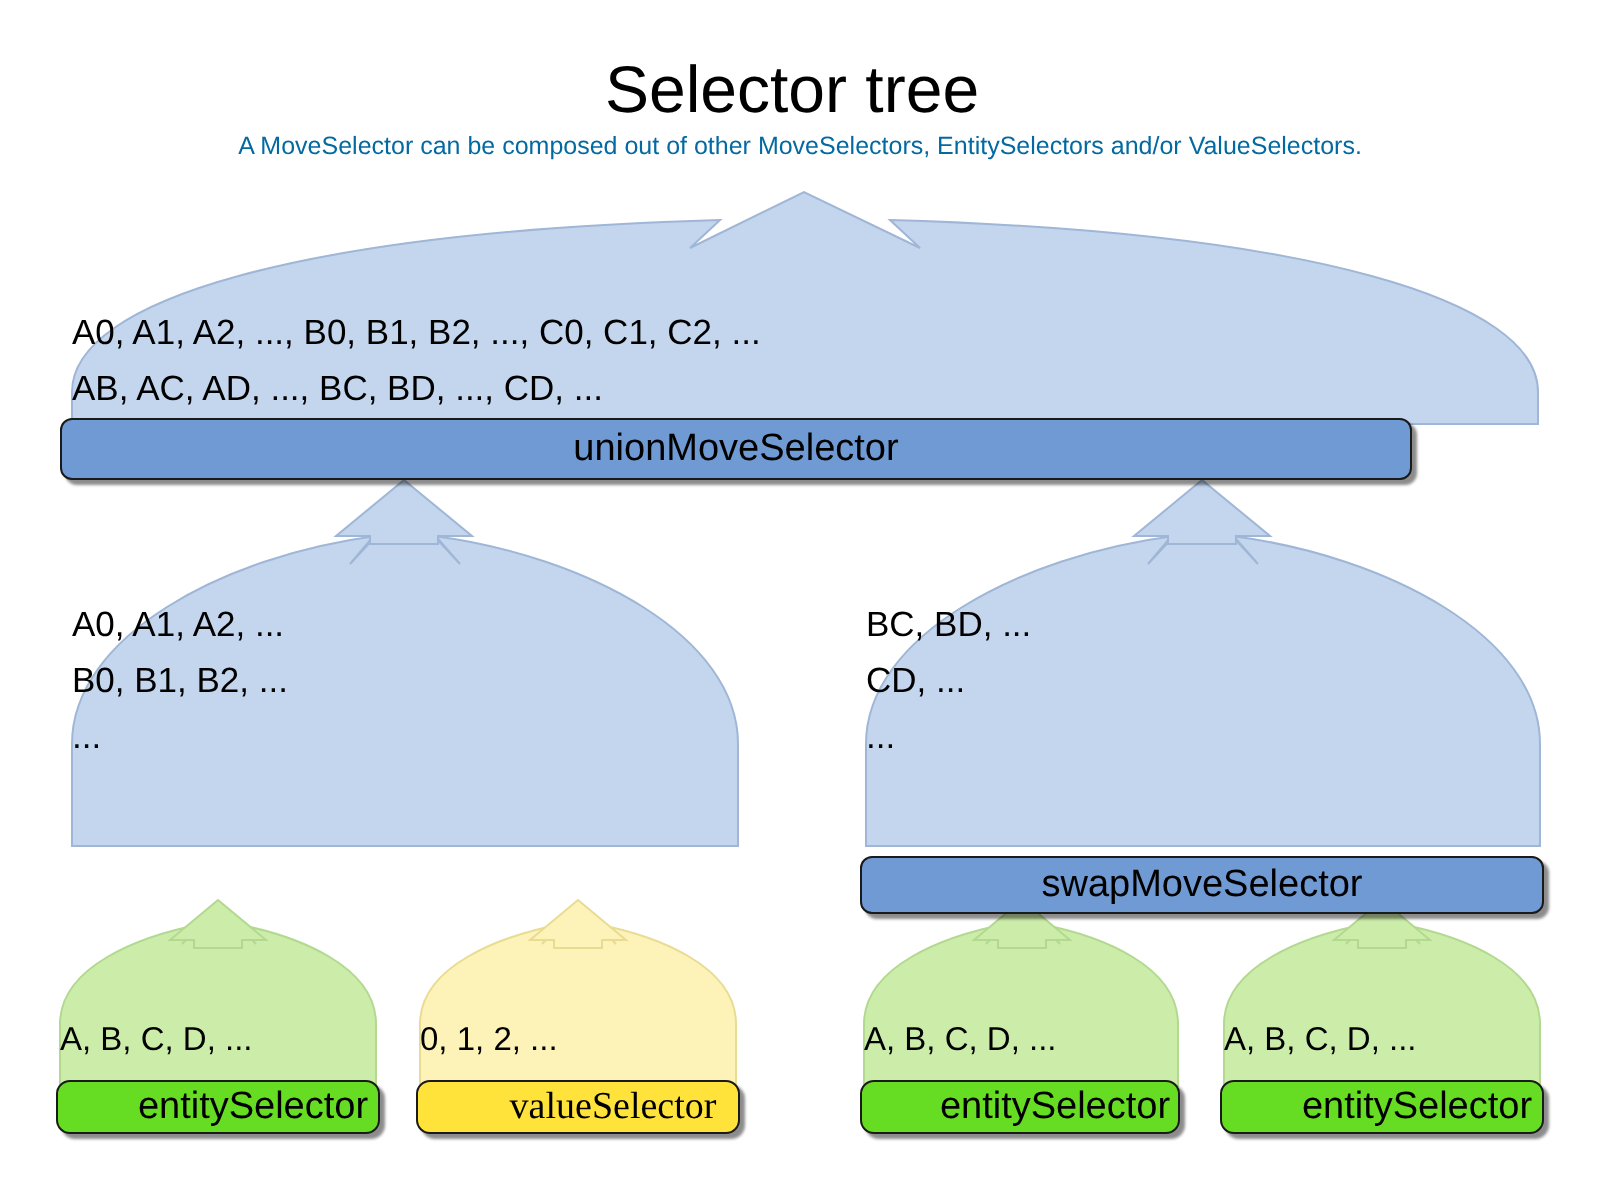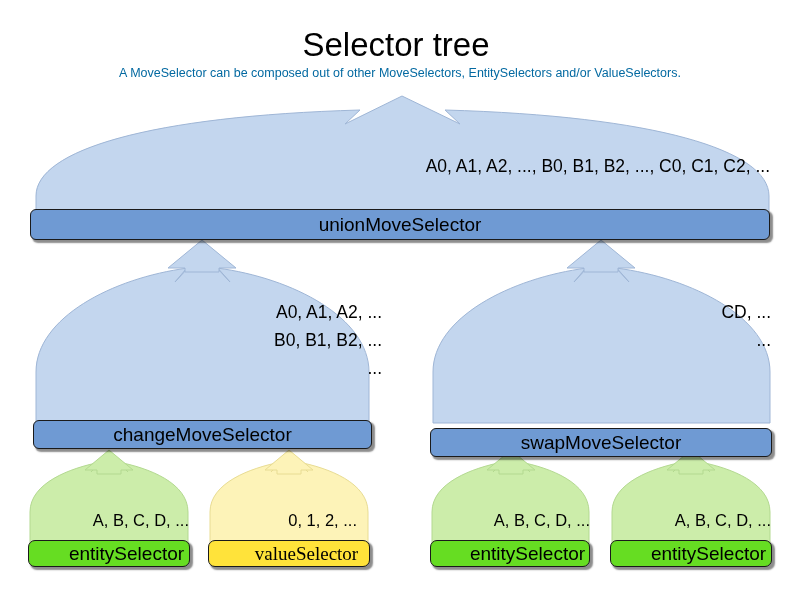--- a/index.html
+++ b/index.html
@@ -52,21 +52,21 @@
   #shape-layer {
     position: absolute;
     left: 0; top: 0;
     width: 800px;
     height: 600px;
   }
 
   
   .dome-text {
     position: absolute;
-    text-align: right;
+    text-align: left;
     font-size: 17.5px;
     line-height: 28px;
     color: #000;
     white-space: pre-line;
     pointer-events: none;
   }
   .dome-text.small {
     font-size: 16.5px;
     line-height: 25px;
   }
@@ -179,41 +179,38 @@
              L 683 462
              L 673 472
              L 691 452
              L 710 472
              L 700 462
              C 731 468 770 483 770 512
              L 770 543 Z"></path>
     <path fill="#ccedaa" stroke="#b3d990" stroke-width="1" d="M 667 470 L 691 450 L 715 470 L 703 470 L 703 474 L 679 474 L 679 470 Z"></path>
   </svg>
 
-  <div class="dome-text" style="left:36px; top:152px; width:734px;"><div>A0, A1, A2, ..., B0, B1, B2, ..., C0, C1, C2, ...</div></div>
-
-  <div class="dome-text" style="left:48px; top:298px; width:334px;"><div>A0, A1, A2, ...</div><div>B0, B1, B2, ...</div><div>...</div></div>
-
-  <div class="dome-text" style="left:433px; top:298px; width:338px;"><div>CD, ...</div><div>...</div></div>
+  <div class="dome-text" style="left:36px; top:152px; width:734px;"><div>A0, A1, A2, ..., B0, B1, B2, ..., C0, C1, C2, ...</div><div>AB, AC, AD, ..., BC, BD, ..., CD, ...</div></div>
+
+  <div class="dome-text" style="left:36px; top:298px; width:334px;"><div>A0, A1, A2, ...</div><div>B0, B1, B2, ...</div><div>...</div></div>
+
+  <div class="dome-text" style="left:433px; top:298px; width:338px;"><div>BC, BD, ...</div><div>CD, ...</div><div>...</div></div>
 
   <div class="dome-text small" style="left:30px; top:508px; width:159px;"><div>A, B, C, D, ...</div></div>
 
   <div class="dome-text small" style="left:210px; top:508px; width:147px;"><div>0, 1, 2, ...</div></div>
 
   <div class="dome-text small" style="left:432px; top:508px; width:158px;"><div>A, B, C, D, ...</div></div>
 
   <div class="dome-text small" style="left:612px; top:508px; width:159px;"><div>A, B, C, D, ...</div></div>
 
-  <div class="bar blue" style="left:30px; top:209px; width:740px; height:31px;">
+  <div class="bar blue" style="left:30px; top:209px; width:676px; height:31px;">
     <span>unionMoveSelector</span>
   </div>
 
-  <div class="bar blue" style="left:33px; top:420px; width:339px; height:29px;">
-    <span>changeMoveSelector</span>
-  </div>
 
   <div class="bar blue" style="left:430px; top:428px; width:342px; height:29px;text-align:right;">
     <span>swapMoveSelector</span>
   </div>
 
   <div class="bar green leaf" style="left:28px; top:540px; width:162px; height:27px;">
     <span>entitySelector</span>
   </div>
 
   <div class="bar yellow leaf" style="left:208px; top:540px; width:162px; height:27px;">

